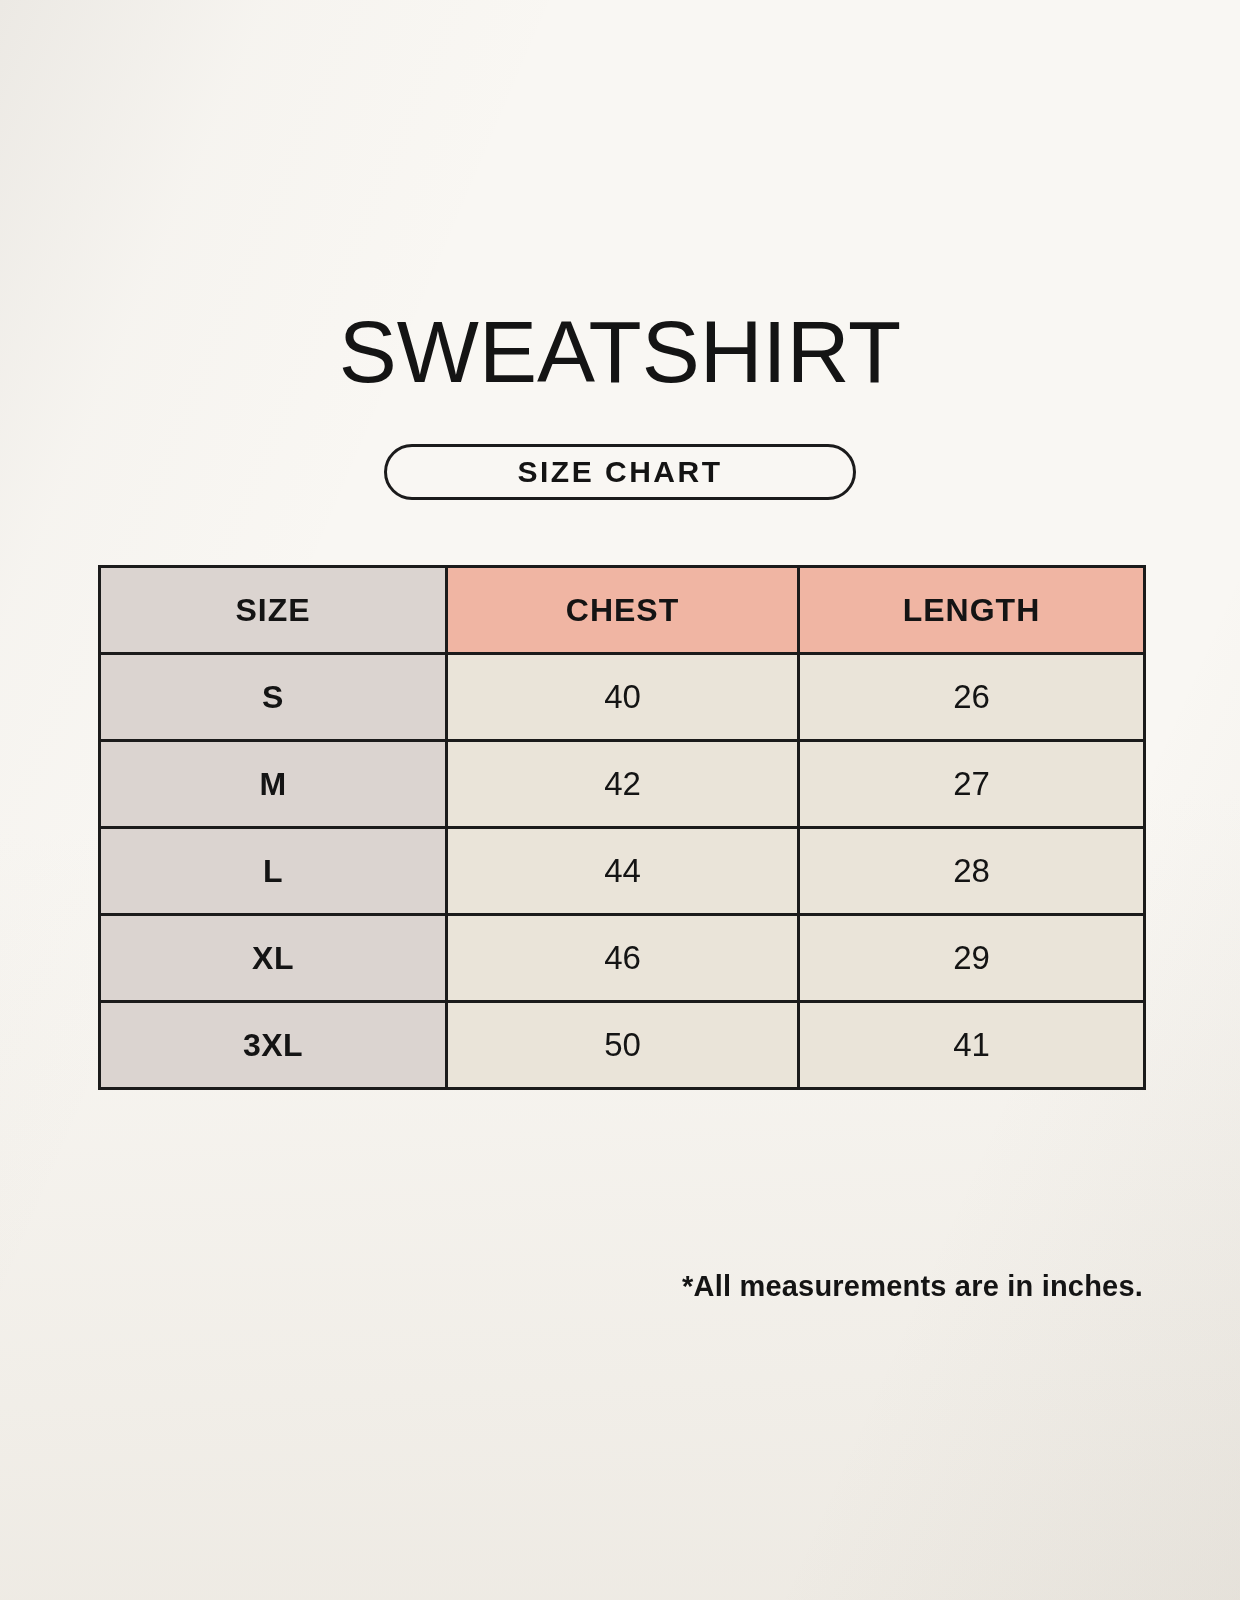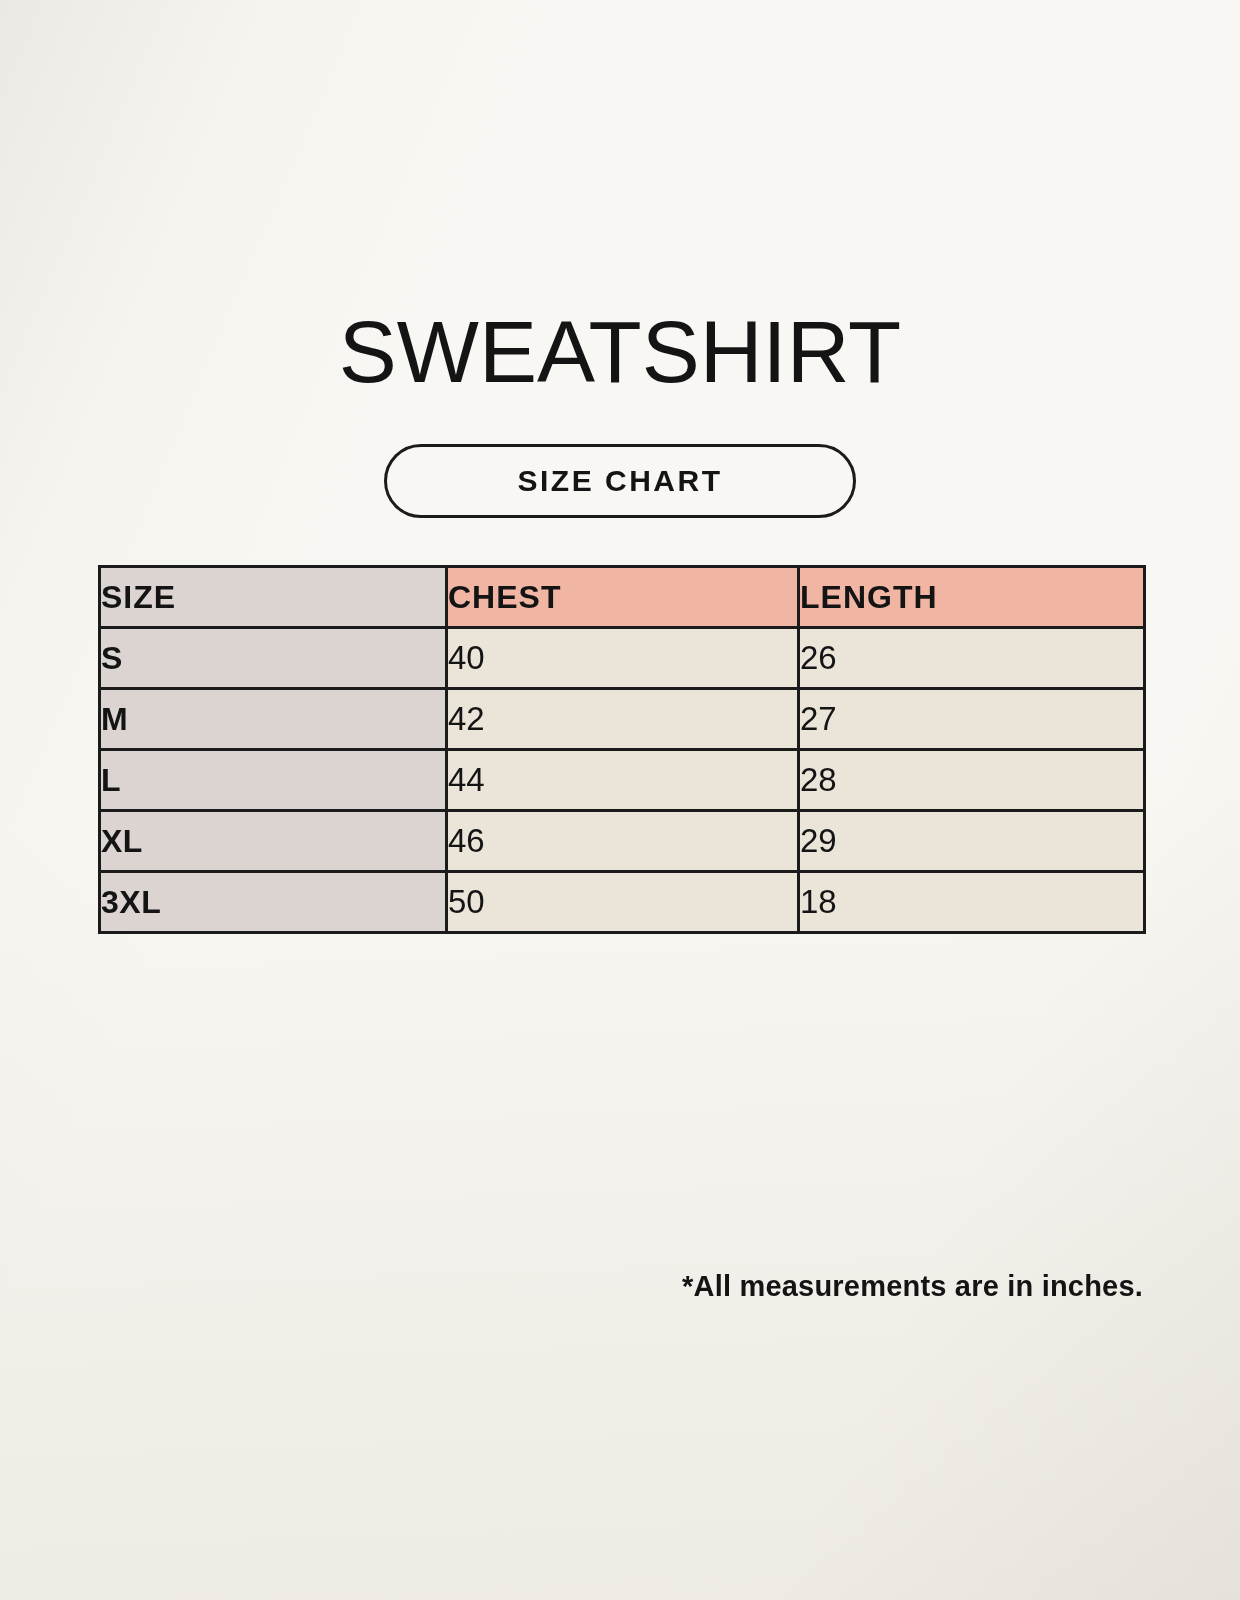--- a/index.html
+++ b/index.html
@@ -41,21 +41,21 @@
     color: var(--text);
     white-space: nowrap;
   }
 
   .badge-pill {
     position: absolute;
     top: 444px;
     left: 50%;
     transform: translateX(-50%);
     width: 472px;
-    height: 74px;
+    height: 56px;
     border: 3px solid var(--border);
     border-radius: 40px;
     background: transparent;
     display: flex;
     align-items: center;
     justify-content: center;
   }
   .badge-pill span {
     font-size: 30px;
     font-weight: 600;
@@ -68,22 +68,22 @@
     position: absolute;
     left: 98px;
     top: 565px;
     width: 1045px;
     border-collapse: collapse;
     table-layout: fixed;
   }
   table.size-table th,
   table.size-table td {
     border: 3px solid var(--border);
-    height: 61px;
-    text-align: left;
+    height: 87px;
+    text-align: center;
     vertical-align: middle;
   }
   table.size-table thead th {
     font-size: 32px;
     font-weight: 700;
     letter-spacing: 1px;
   }
   table.size-table thead th.col-size { background: var(--gray_cell); }
   table.size-table thead th.col-measure { background: var(--salmon_cell); }
   table.size-table tbody th {
@@ -151,20 +151,20 @@
         <td>28</td>
       </tr>
       <tr>
         <th>XL</th>
         <td>46</td>
         <td>29</td>
       </tr>
       <tr>
         <th>3XL</th>
         <td>50</td>
-        <td>18</td>
+        <td>41</td>
       </tr>
     </tbody>
   </table>
 
   <div class="footnote">*All measurements are in inches.</div>
 
 </div>
 
 </body></html>

